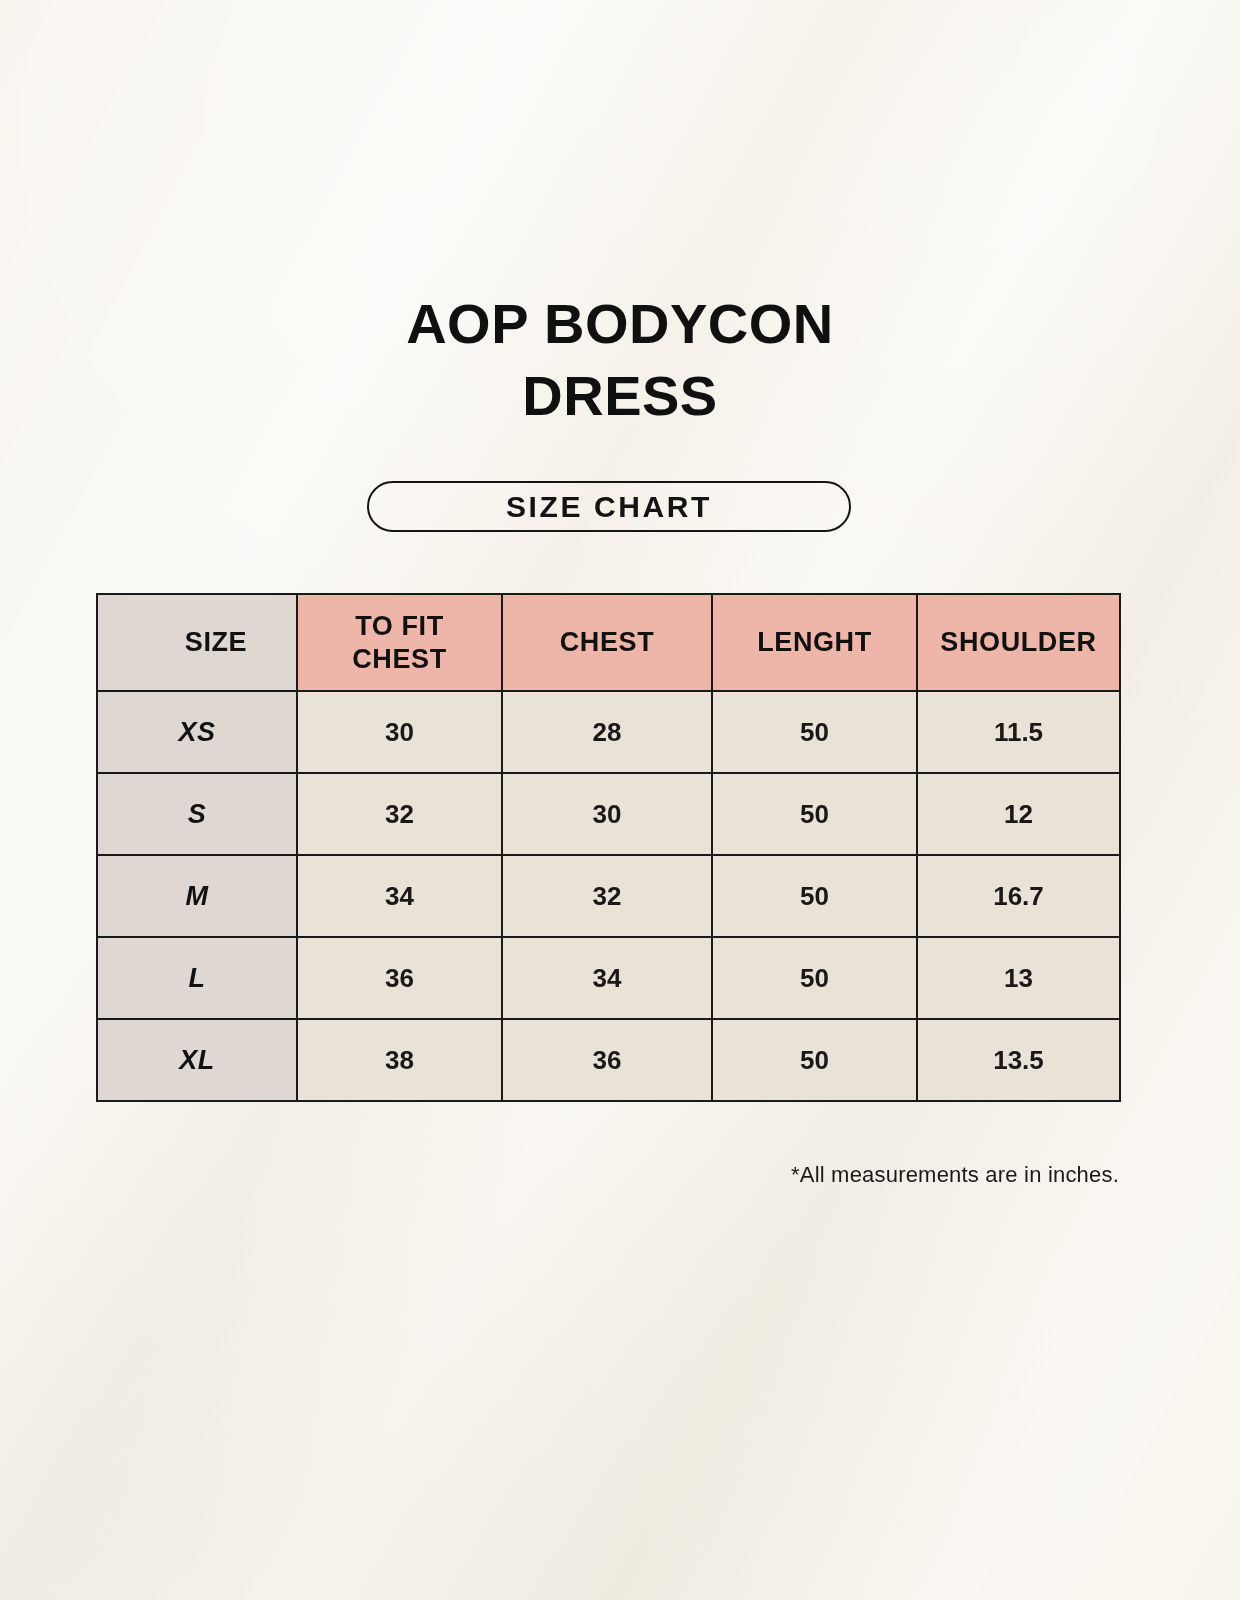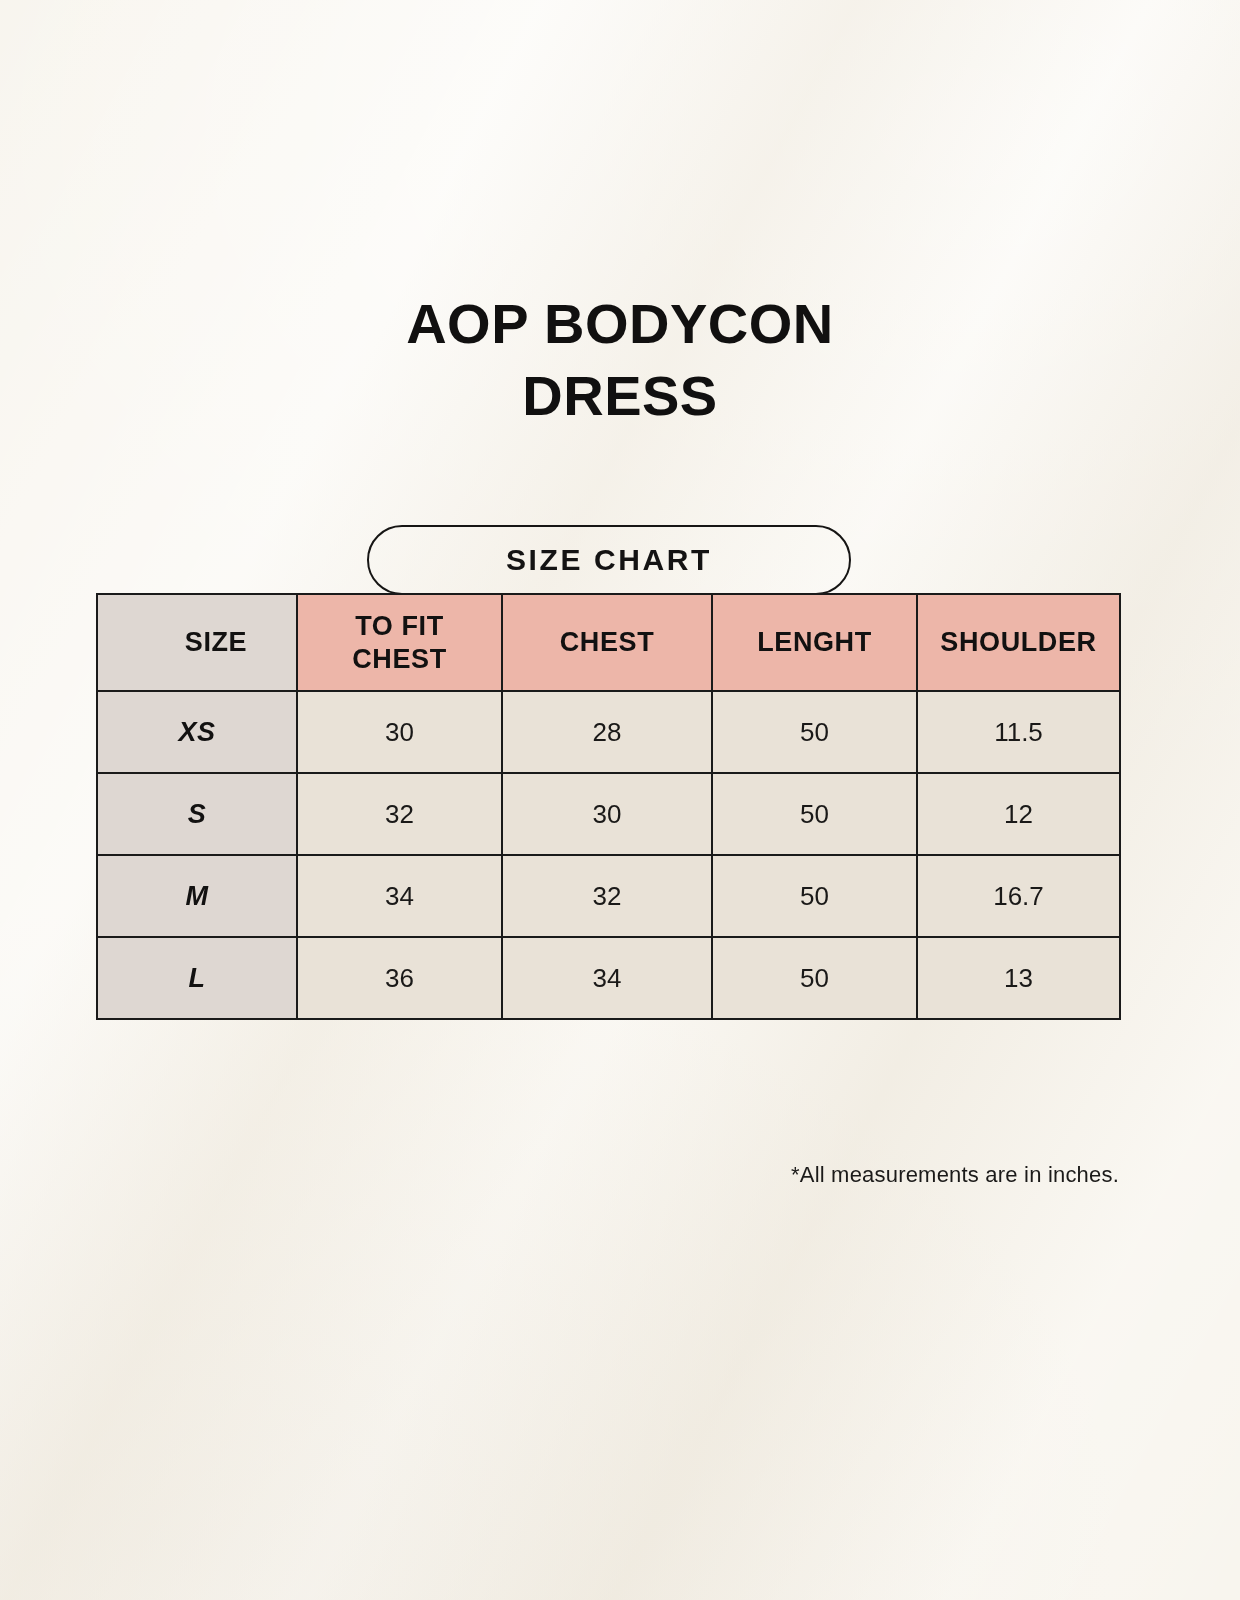--- a/index.html
+++ b/index.html
@@ -53,29 +53,28 @@
     color: #111010;
   }
   .title .line2 { display: block; }
 
   
   .pill {
     position: absolute;
     left: 367px;
     top: 481px;
     width: 484px;
-    height: 70px;
+    height: 51px;
     border: 2.5px solid #161514;
     border-radius: 40px;
     box-sizing: border-box;
     display: flex;
     align-items: center;
     justify-content: center;
     background: transparent;
-    margin-top: 44px;
   }
   .pill-label {
     font-size: 30px;
     font-weight: 700;
     letter-spacing: 2.6px;
     color: #141313;
   }
 
   
   .size-table {
@@ -117,21 +116,21 @@
     background-color: #ded7d2;
     font-size: 27px;
     font-weight: 700;
     color: #121111;
     letter-spacing: 0.5px;
     font-style: italic;
   }
   td.cell-val {
     background-color: #e9e2d7;
     font-size: 26px;
-    font-weight: 400;
+    font-weight: 700;
     color: #1a1918;
   }
 
   
   .footnote {
     position: absolute;
     right: 121px;
     top: 1162px;
     font-size: 22px;
     font-weight: 500;
@@ -196,17 +195,24 @@
         <td class="cell-val">50</td>
         <td class="cell-val">16.7</td>
       </tr>
       <tr>
         <td class="cell-size">L</td>
         <td class="cell-val">36</td>
         <td class="cell-val">34</td>
         <td class="cell-val">50</td>
         <td class="cell-val">13</td>
       </tr>
+      <tr>
+        <td class="cell-size">XL</td>
+        <td class="cell-val">38</td>
+        <td class="cell-val">36</td>
+        <td class="cell-val">50</td>
+        <td class="cell-val">13.5</td>
+      </tr>
     </tbody>
   </table>
 
   <div class="footnote">*All measurements are in inches.</div>
 </div>
 
 </body></html>

